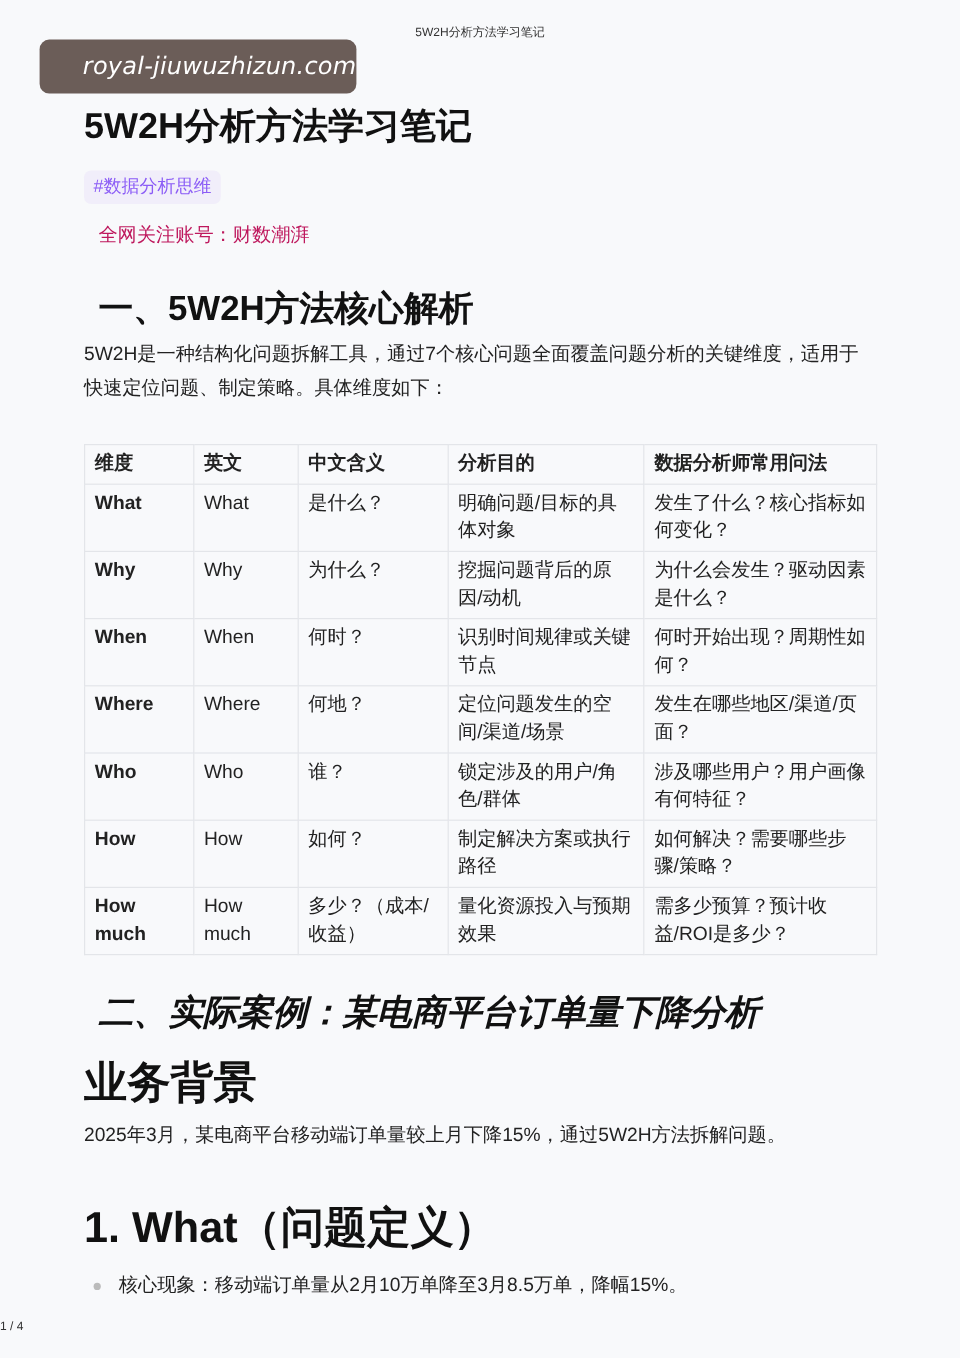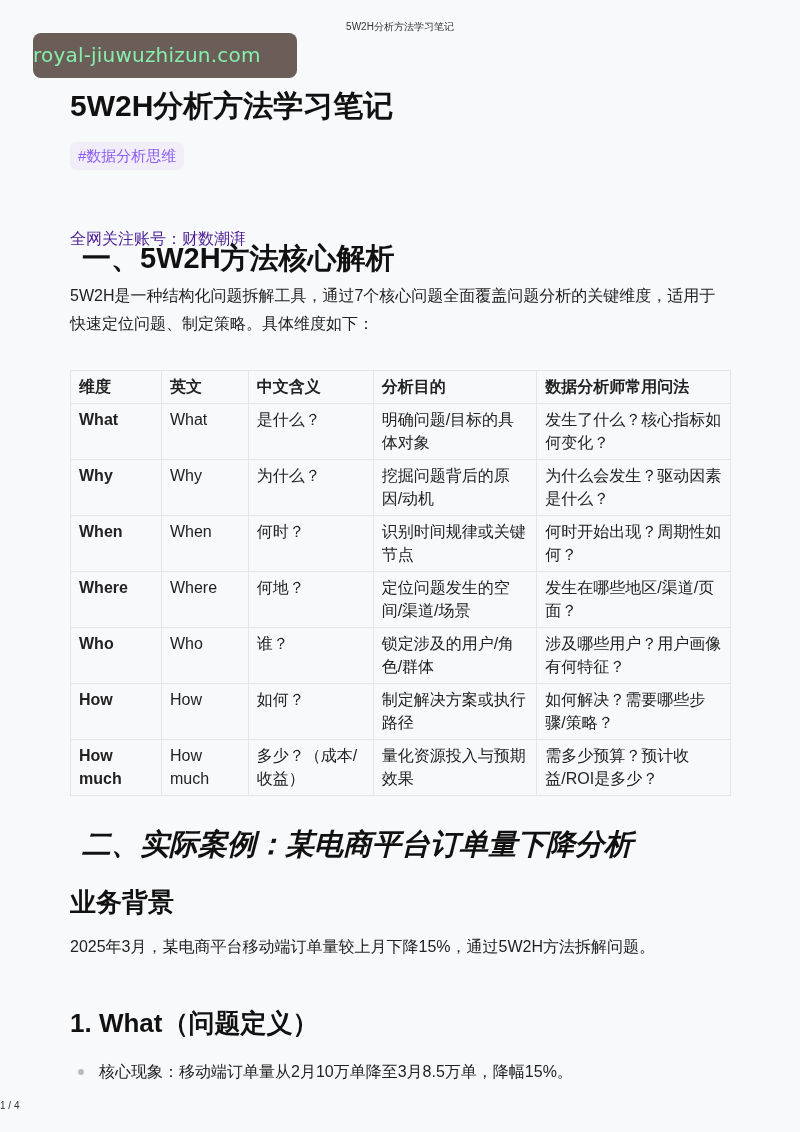--- a/index.html
+++ b/index.html
@@ -6,41 +6,41 @@
   body {
     width: 800px; height: 1132px; background: #f8f9fb; position: relative; overflow: hidden;
     font-family: "Liberation Sans", "DejaVu Sans", sans-serif; color: #1a1a1a;
   }
   .running-header {
     position: absolute; top: 20px; left: 0; width: 800px; text-align: center;
     font-size: 10px; color: #333;
   }
   .watermark {
     position: absolute; left: 33px; top: 33px; width: 264px; height: 45px;
-    background: #6b5d58; border-radius: 8px; color: #86efac;
+    background: #6b5d58; border-radius: 8px; color: #ffffff;
     font-family: "DejaVu Sans", sans-serif; font-size: 20px; line-height: 45px;
-    text-align: left; letter-spacing: 0.2px;
+    text-align: right; letter-spacing: 0.2px; font-style: italic;
   }
   .title {
     position: absolute; left: 70px; top: 86px; margin: 0;
     font-size: 30px; font-weight: bold; line-height: 40px; color: #111;
   }
   .tag {
     position: absolute; left: 70px; top: 142px; height: 28px; padding: 0 8px;
     background: #f1eefa; border-radius: 6px; color: #8b5cf6;
     font-size: 15px; line-height: 28px;
   }
   .account {
-    position: absolute; left: 70px; top: 184px; font-size: 16px; line-height: 26px; color: #4c1d95; margin-top: 42px;
+    position: absolute; left: 82px; top: 184px; font-size: 16px; line-height: 26px; color: #be185d;
   }
   .h1 {
     position: absolute; left: 70px; margin: 12px; font-size: 29px; font-weight: bold; line-height: 40px; color: #111;
   }
   .h2 {
-    position: absolute; left: 70px; margin: 0; font-size: 26px; font-weight: bold; line-height: 36px; color: #111;
+    position: absolute; left: 70px; margin: 0; font-size: 36px; font-weight: bold; line-height: 36px; color: #111;
   }
   .para {
     position: absolute; left: 70px; width: 660px; font-size: 16px; line-height: 28px; color: #222; margin: 0;
   }
   table.dims {
     position: absolute; left: 70px; top: 370px; border-collapse: collapse; width: 661px;
     font-size: 16px; line-height: 23px; color: #222; background: #f8f9fb; padding-left: 46px;
   }
   table.dims th, table.dims td {
     border: 1px solid #e3e5e9; padding: 4px 8px 5px 8px; text-align: left; vertical-align: top;

